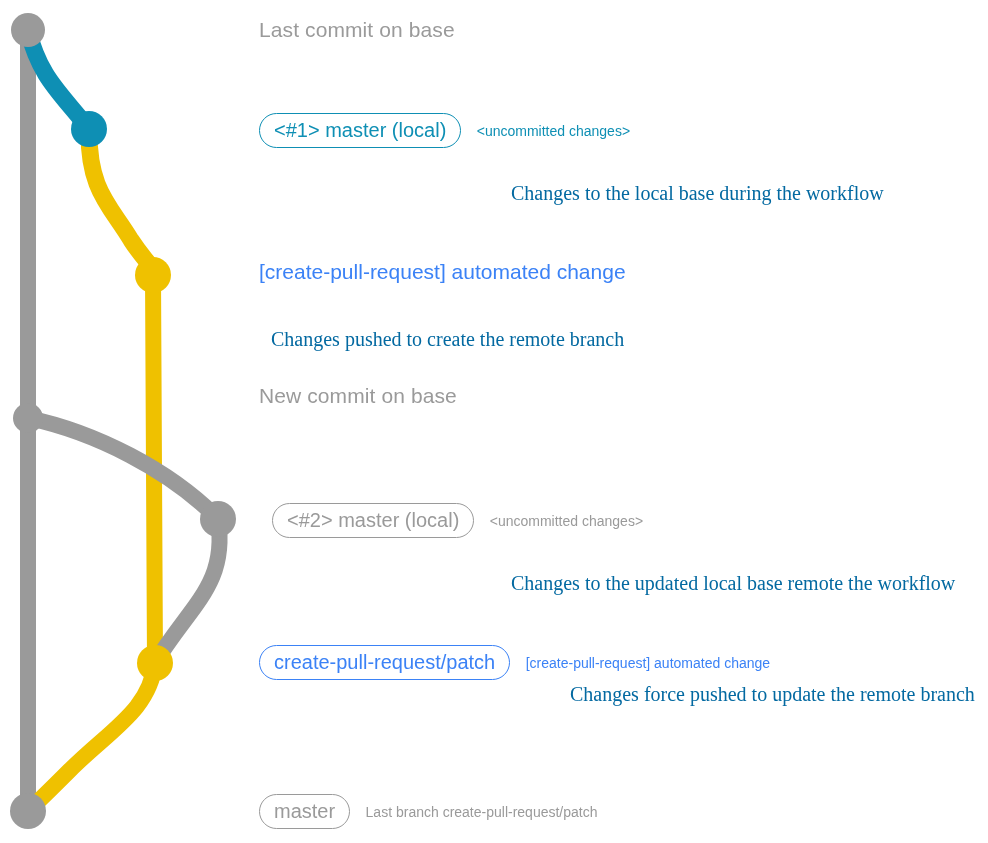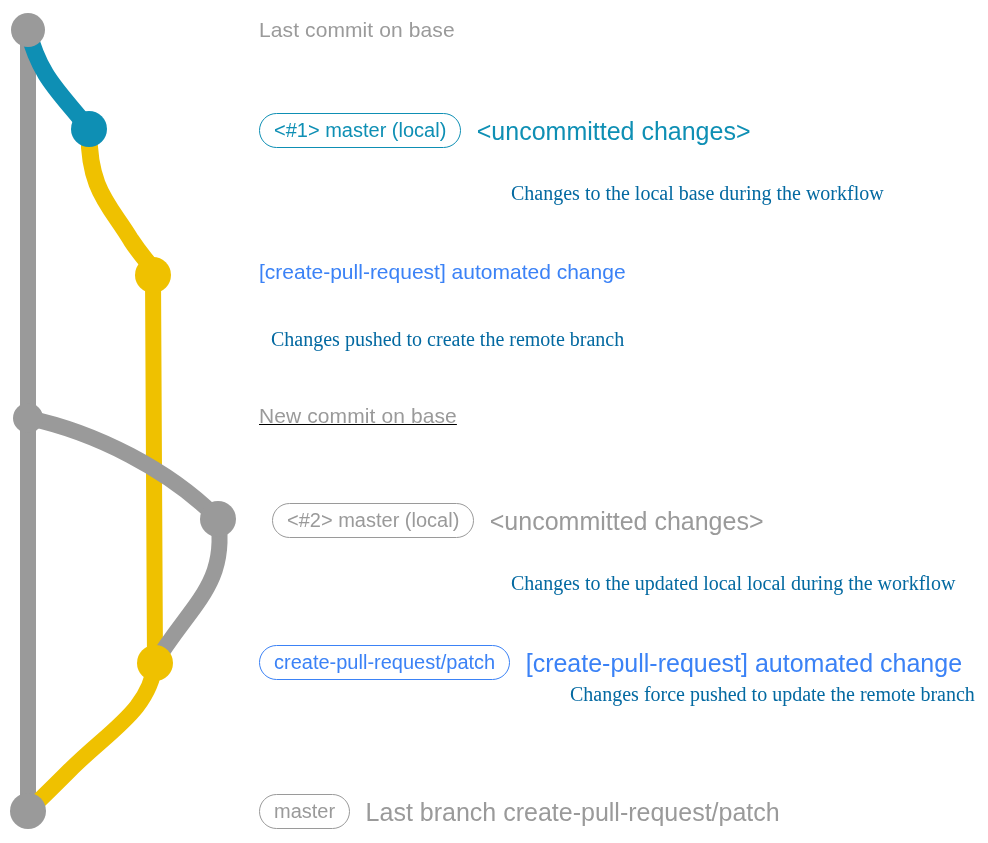--- a/index.html
+++ b/index.html
@@ -55,21 +55,21 @@
     font-family: "Liberation Sans", sans-serif;
     background: transparent;
     box-sizing: border-box;
   }
   .pill-text { display: inline-block; }
 
   
   .subject {
     display: inline-block;
     vertical-align: middle;
-    font-size: 25px;
+    font-size: 14px;
     line-height: 22px;
     margin-left: 11px;
     font-family: "Liberation Sans", sans-serif;
   }
   .subject-solo {
     display: inline-block;
     font-size: 21px;
     line-height: 22px;
     font-family: "Liberation Sans", sans-serif;
   }
@@ -130,31 +130,31 @@
       </span>
       <span class="subject c-blue">&lt;uncommitted changes&gt;</span>
     </div>
     <div class="desc" style="left:511px; top:150px;">Changes to the local base during the workflow</div>
 
     <div class="row" style="left:259px; top:261px;">
       <span class="subject-solo c-gold">[create-pull-request] automated change</span>
     </div>
     <div class="desc" style="left:271px; top:296px;">Changes pushed to create the remote branch</div>
 
-    <div class="row" style="left:259px; top:404px;text-decoration:underline;">
+    <div class="row" style="left:259px; top:384px;">
       <span class="headline c-gray">New commit on base</span>
     </div>
 
     <div class="row" style="left:272px; top:503px;">
       <span class="pill c-gray">
         <span class="pill-text">&lt;#2&gt; master (local)</span>
       </span>
       <span class="subject c-gray">&lt;uncommitted changes&gt;</span>
     </div>
-    <div class="desc" style="left:511px; top:540px;">Changes to the updated local local during the workflow</div>
+    <div class="desc" style="left:511px; top:540px;">Changes to the updated local base remote the workflow</div>
 
     <div class="row" style="left:259px; top:645px;text-align:right;">
       <span class="pill c-gold">
         <span class="pill-text">create-pull-request/patch</span>
       </span>
       <span class="subject c-gold">[create-pull-request] automated change</span>
     </div>
     <div class="desc" style="left:570px; top:651px;">Changes force pushed to update the remote branch</div>
 
     <div class="row" style="left:259px; top:794px;">

